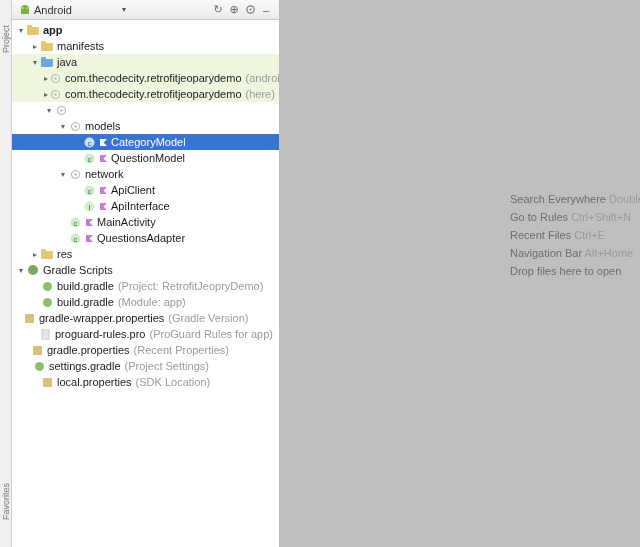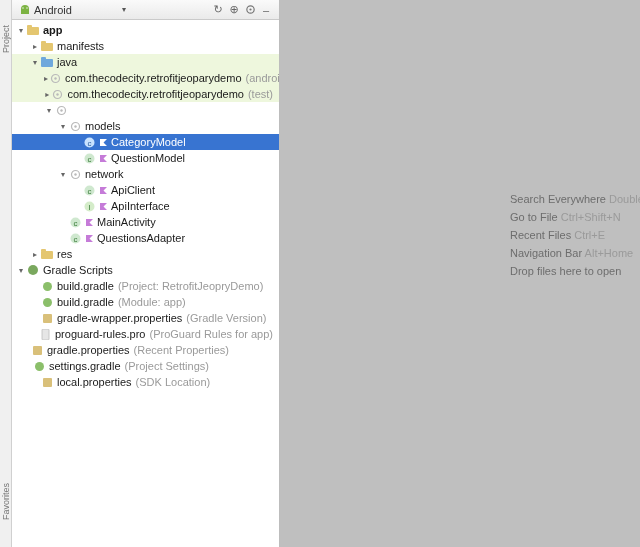--- a/index.html
+++ b/index.html
@@ -195,21 +195,21 @@
 
     <div class="row highlight" style="padding-left:32px">
       <span class="arrow">▸</span>
       <span class="icn pkg">
         <svg width="11" height="11" viewBox="0 0 11 11">
             <circle cx="5.5" cy="5.5" r="4" fill="none" stroke="#bababa" stroke-width="1.2"></circle>
             <circle cx="5.5" cy="5.5" r="1.2" fill="#bababa"></circle>
           </svg>
       </span>
       <span class="label">com.thecodecity.retrofitjeoparydemo</span>
-      <span class="hint">(test)</span>
+      <span class="hint">(here)</span>
     </div>
 
     <div class="row" style="padding-left:32px">
       <span class="arrow">▾</span>
       <span class="icn pkg">
         <svg width="11" height="11" viewBox="0 0 11 11">
             <circle cx="5.5" cy="5.5" r="4" fill="none" stroke="#bababa" stroke-width="1.2"></circle>
             <circle cx="5.5" cy="5.5" r="1.2" fill="#bababa"></circle>
           </svg>
       </span>
@@ -369,21 +369,21 @@
       <span class="arrow"></span>
       <span class="icn gradle">
         <svg width="11" height="11" viewBox="0 0 11 11">
             <circle cx="5.5" cy="5.5" r="4.5" fill="#8bbf6a"></circle>
           </svg>
       </span>
       <span class="label">build.gradle</span>
       <span class="hint">(Module: app)</span>
     </div>
 
-    <div class="row" style="padding-left:18px">
+    <div class="row" style="">
       <span class="arrow"></span>
       <span class="icn gradle2">
         <svg width="11" height="11" viewBox="0 0 11 11">
             <rect x="1" y="1" width="9" height="9" rx="1" fill="#d9c07a"></rect>
           </svg>
       </span>
       <span class="label">gradle-wrapper.properties</span>
       <span class="hint">(Gradle Version)</span>
     </div>
 
@@ -430,18 +430,18 @@
       <span class="label">local.properties</span>
       <span class="hint">(SDK Location)</span>
     </div>
 
   </div>
 </div>
 
 <div class="editor">
   <div class="hints-block">
     <div><span>Search Everywhere </span><span class="shortcut">Double Shift</span></div>
-    <div><span>Go to File </span><span class="shortcut">Ctrl+Shift+N</span></div>
+    <div><span>Go to Rules </span><span class="shortcut">Ctrl+Shift+N</span></div>
     <div><span>Recent Files </span><span class="shortcut">Ctrl+E</span></div>
     <div><span>Navigation Bar </span><span class="shortcut">Alt+Home</span></div>
     <div><span>Drop files here to open</span></div>
   </div>
 </div>
 
 </body></html>

